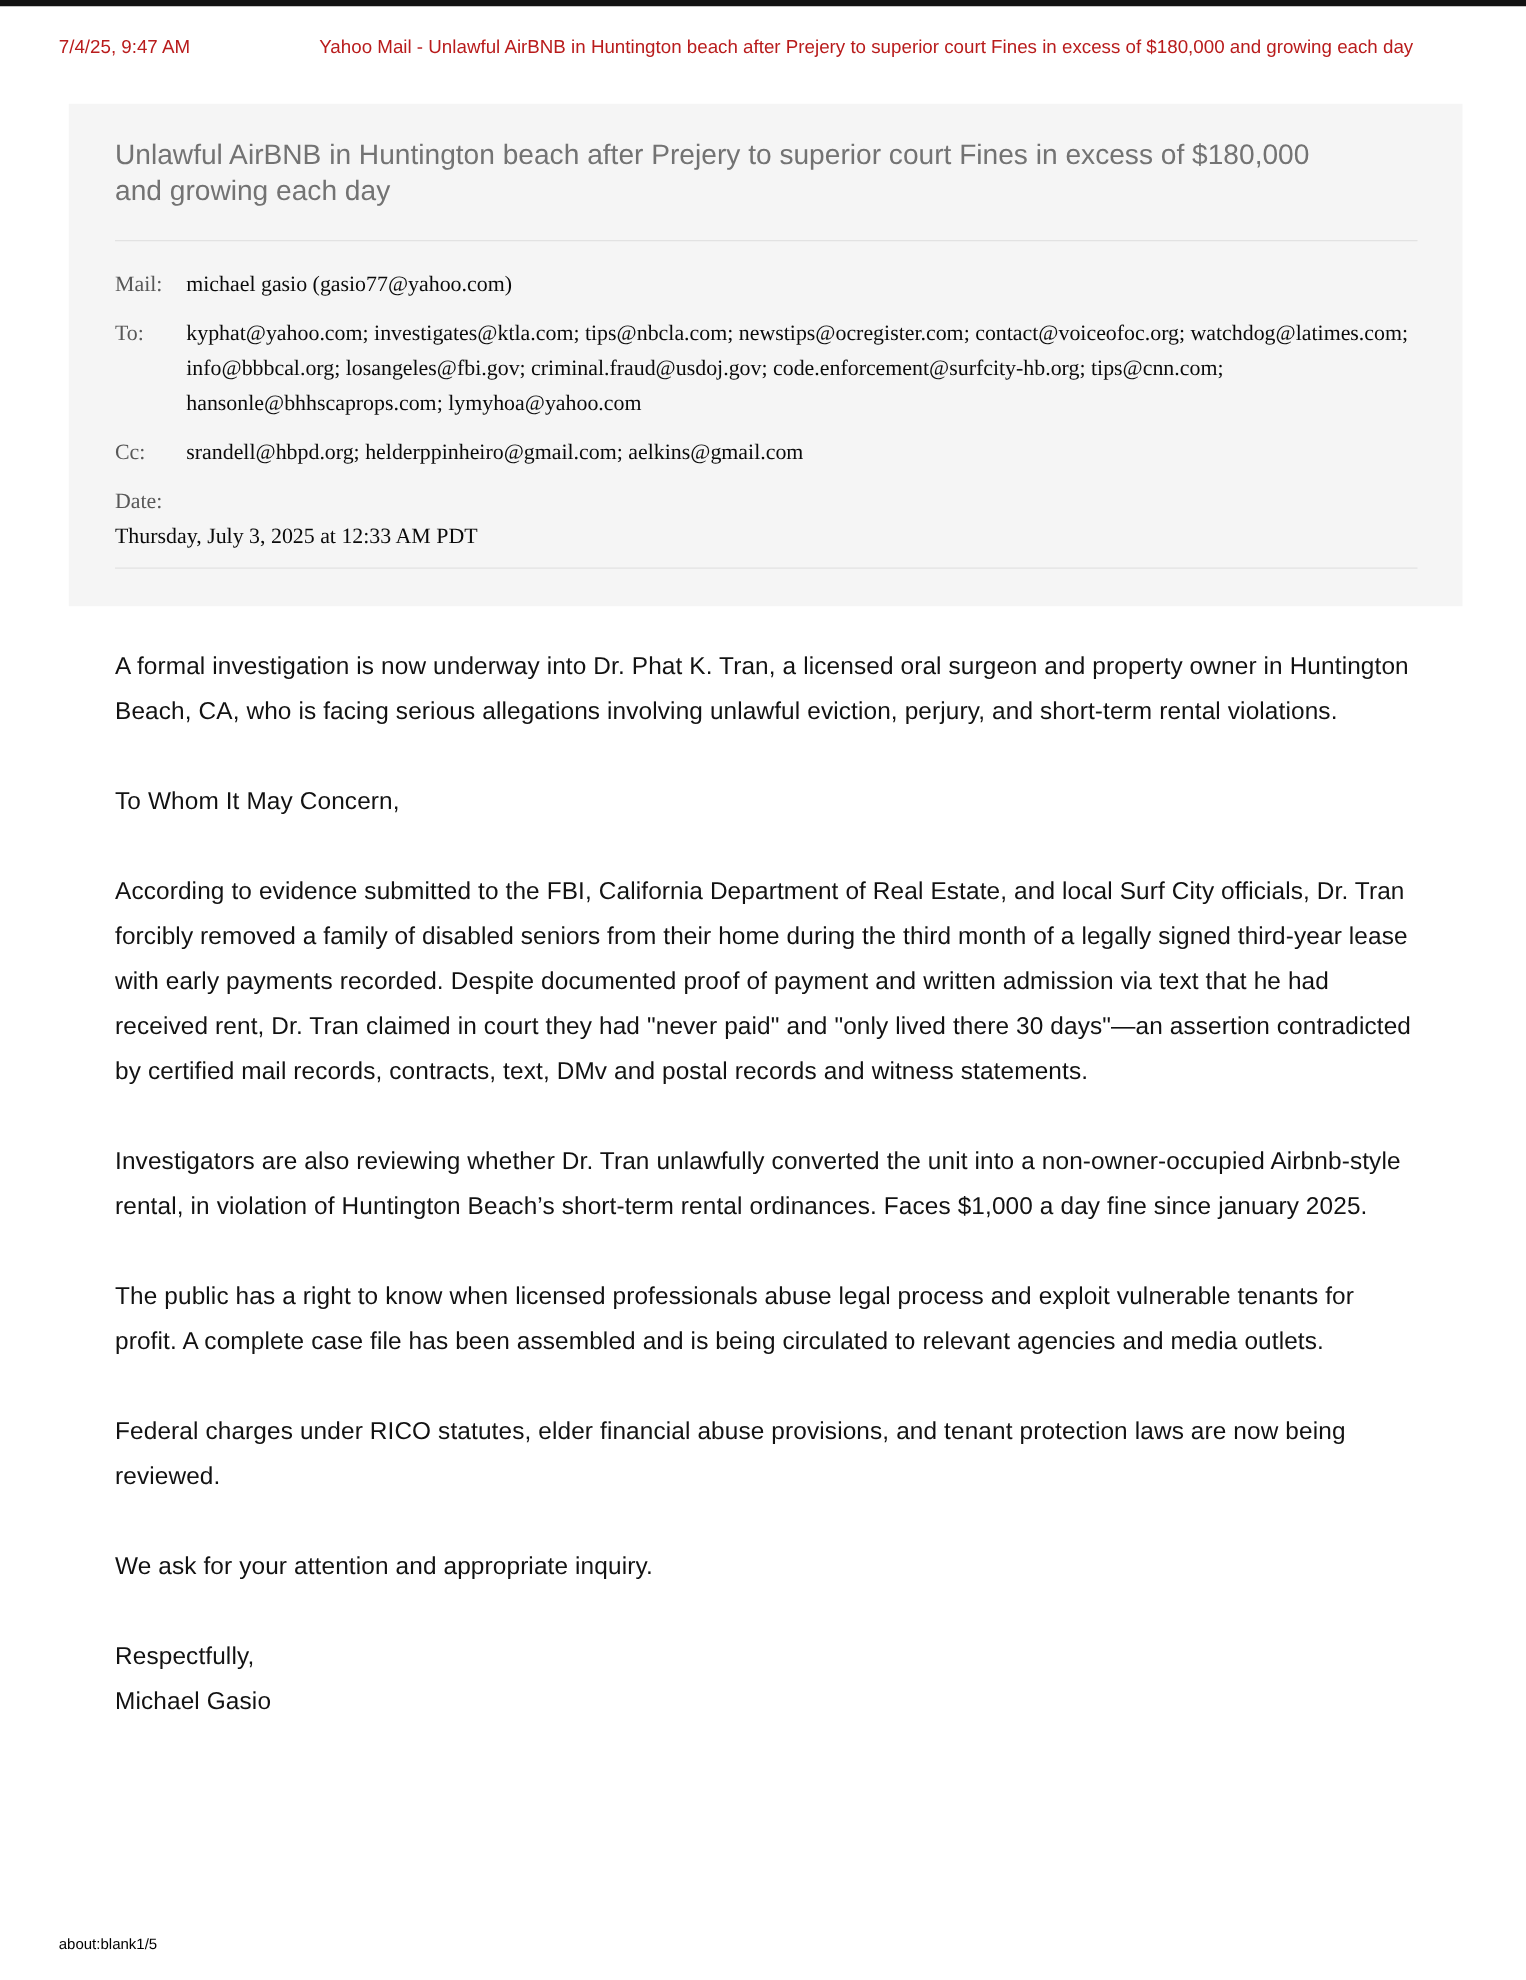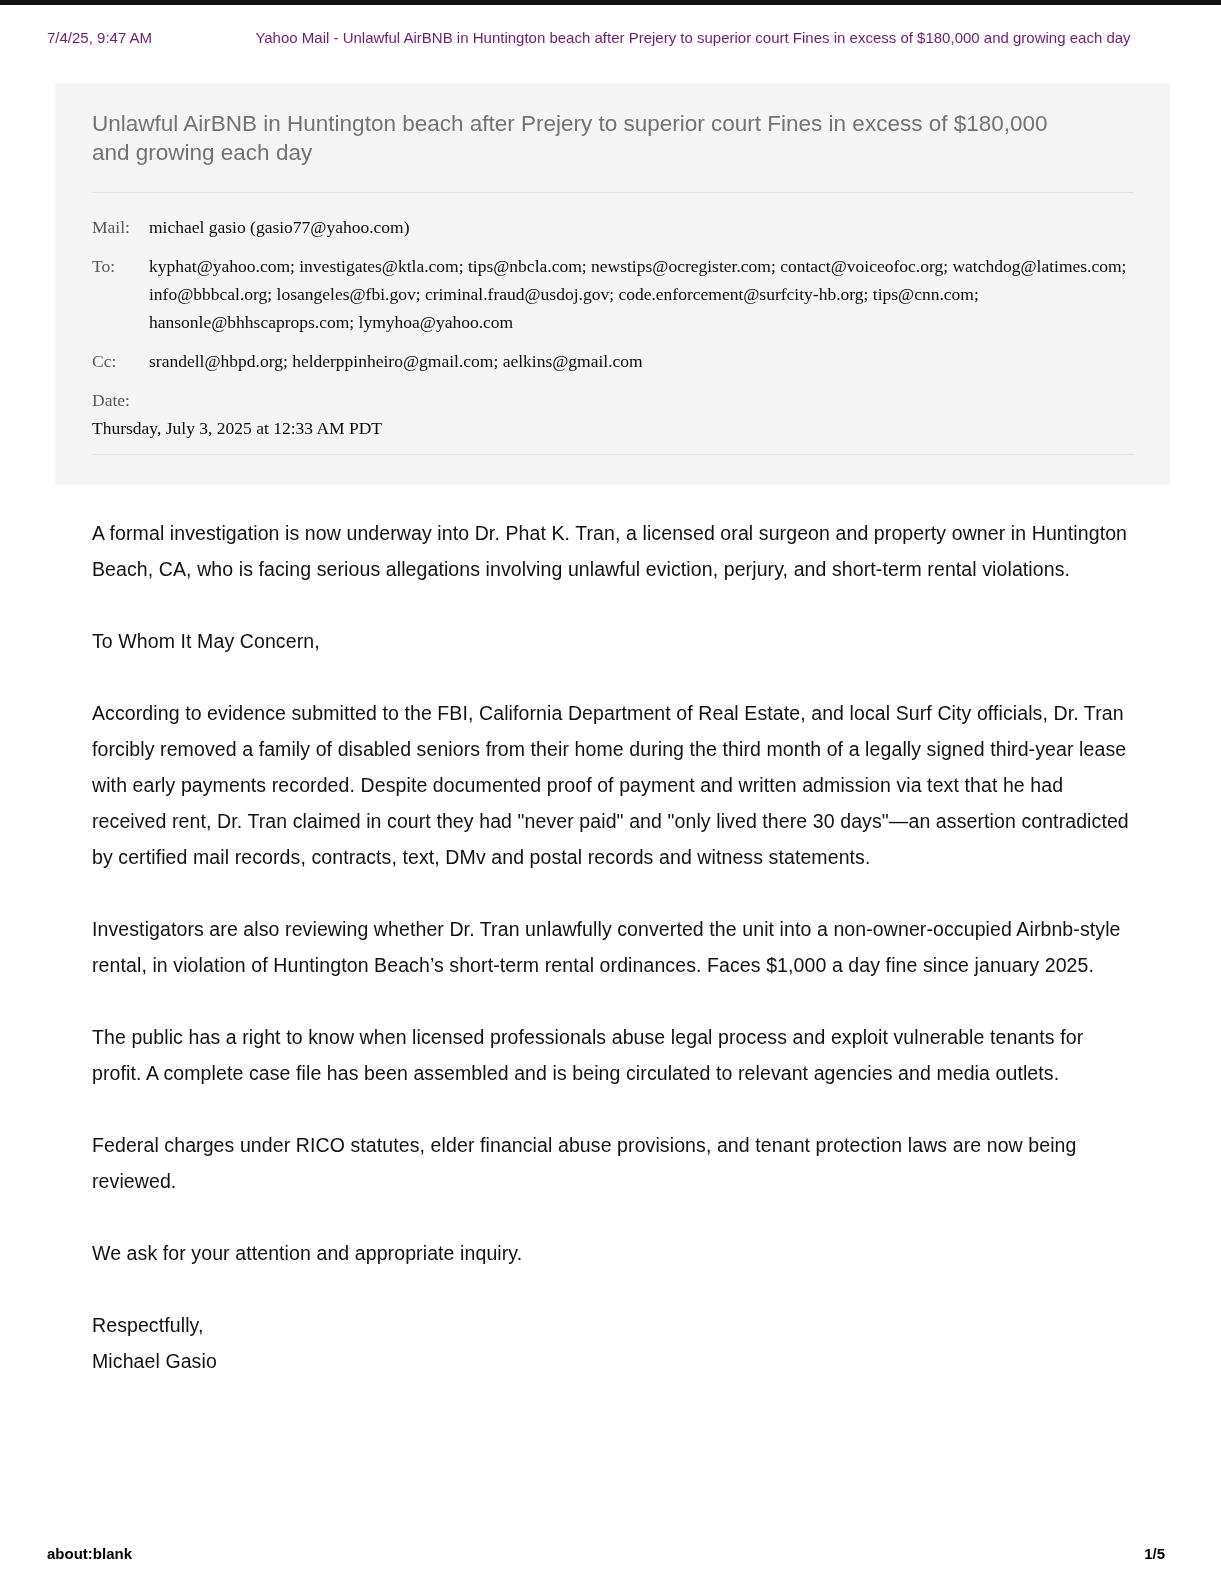--- a/index.html
+++ b/index.html
@@ -15,21 +15,21 @@
     width: 100%;
     height: 5px;
     background: #121212;
   }
 
   .print-header {
     display: flex;
     align-items: center;
     padding: 24px 47px 0 47px;
     font-size: 15px;
-    color: #701a75;
+    color: #b91c1c;
   }
   .print-header .ph-date {
     width: 165px;
     flex-shrink: 0;
     white-space: nowrap;
   }
   .print-header .ph-title {
     flex: 1;
     text-align: center;
     white-space: nowrap;
@@ -82,24 +82,23 @@
   }
   .email-body p { margin: 0 0 36px 0; }
   .email-body .signature div { margin: 0; }
 
   .print-footer {
     position: absolute;
     left: 47px;
     right: 56px;
     bottom: 22px;
     display: flex;
-    justify-content: space-between;
-    font-size: 15px;
+    justify-content: flex-start;
+    font-size: 12px;
     color: #000000;
-    font-weight: bold;
   }
 </style>
 </head>
 <body>
 
 <div class="top-bar"></div>
 
 <div class="print-header">
   <div class="ph-date">7/4/25, 9:47 AM</div>
   <div class="ph-title">Yahoo Mail - Unlawful AirBNB in Huntington beach after Prejery to superior court Fines in excess of $180,000 and growing each day</div>

